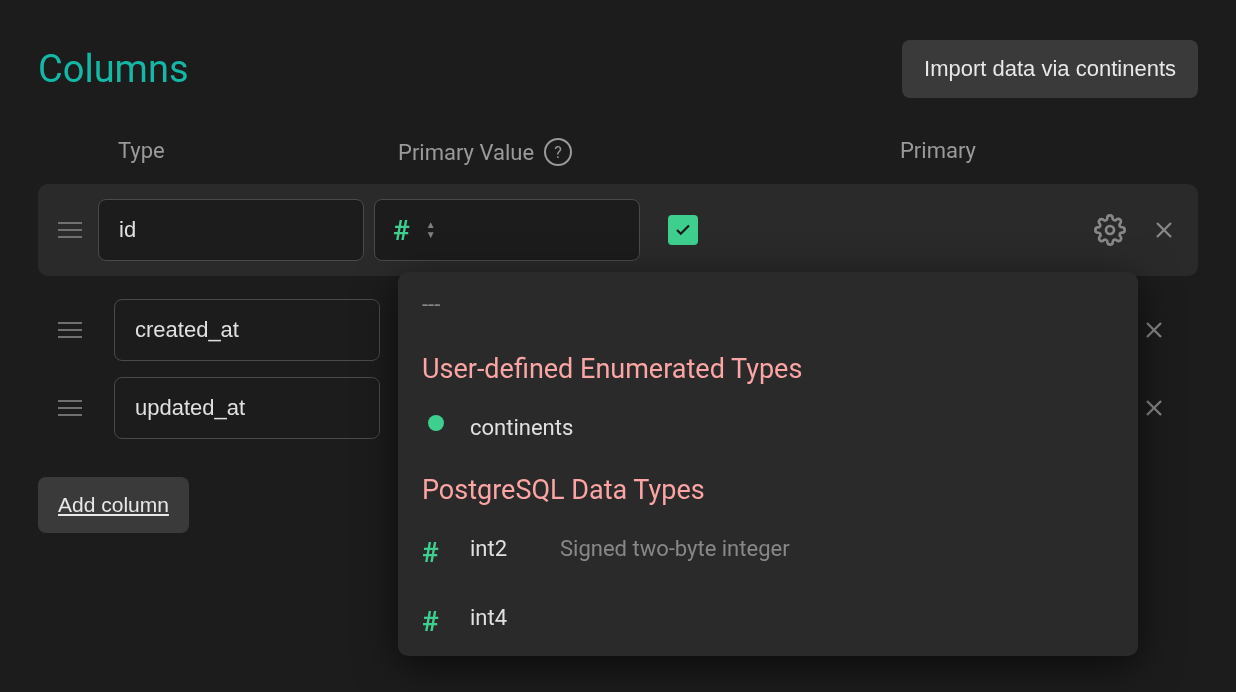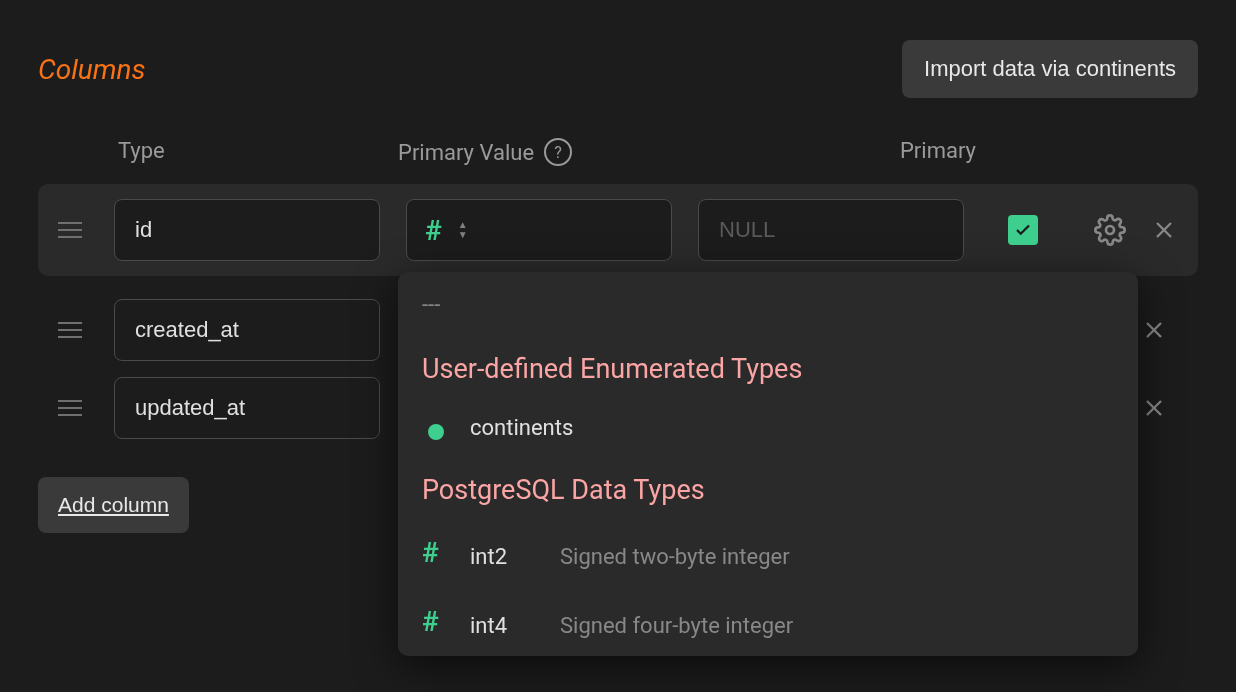--- a/index.html
+++ b/index.html
@@ -16,24 +16,23 @@
       overflow: hidden;
       padding: 40px 38px;
     }
     .header-row {
       display: flex;
       justify-content: space-between;
       align-items: center;
       margin-bottom: 40px;
     }
     .page-title {
-      font-size: 28px;
+      font-size: 38px;
       font-weight: 400;
-      color: #f97316;
-      font-style: italic;
+      color: #14b8a6;
     }
     .import-btn {
       background: #3a3a3a;
       color: #e8e8e8;
       border: none;
       padding: 16px 22px;
       border-radius: 8px;
       font-size: 22px;
       cursor: pointer;
     }
@@ -58,21 +57,21 @@
       justify-content: center;
       color: #9a9a9a;
       font-size: 16px;
     }
     .column-row {
       display: flex;
       align-items: center;
       padding: 15px 20px;
       border-radius: 10px;
       margin-bottom: 15px;
-      gap: 26px;
+      gap: 10px;
     }
     .column-row.highlighted {
       background: #2a2a2a;
     }
     .drag-handle {
       width: 30px;
       display: flex;
       flex-direction: column;
       gap: 5px;
       cursor: grab;
@@ -202,21 +201,21 @@
       color: #888;
       font-size: 22px;
     }
     .dropdown-section-title {
       padding: 16px 24px 12px;
       color: #fca5a5;
       font-size: 27px;
     }
     .dropdown-item {
       display: flex;
-      align-items: flex-end;
+      align-items: flex-start;
       padding: 18px 24px;
       gap: 20px;
       cursor: pointer;
       font-size: 22px;
     }
     .dropdown-item .hash-icon {
       width: 28px;
     }
     .dropdown-item .dot-icon {
       width: 28px;
@@ -286,21 +285,20 @@
         </svg>
     </div>
   </div>
   <div class="type-select">
     <span class="hash-icon">#</span>
     <div class="chevrons">
       <span>▲</span>
         <span>▼</span>
     </div>
   </div>
-  <input class="default-input" placeholder="NULL" style="">
   <div class="primary-check">
     <svg width="18" height="18" viewBox="0 0 24 24" fill="none" stroke-width="3">
         <polyline points="20 6 9 17 4 12"></polyline>
       </svg>
   </div>
   <div class="row-actions">
     <div class="gear-icon">
       <svg width="32" height="32" viewBox="0 0 24 24" fill="none" stroke="#888" stroke-width="2">
           <circle cx="12" cy="12" r="3"></circle>
           <path d="M19.4 15a1.65 1.65 0 0 0 .33 1.82l.06.06a2 2 0 1 1-2.83 2.83l-.06-.06a1.65 1.65 0 0 0-1.82-.33 1.65 1.65 0 0 0-1 1.51V21a2 2 0 0 1-4 0v-.09a1.65 1.65 0 0 0-1-1.51 1.65 1.65 0 0 0-1.82.33l-.06.06a2 2 0 1 1-2.83-2.83l.06-.06a1.65 1.65 0 0 0 .33-1.82 1.65 1.65 0 0 0-1.51-1H3a2 2 0 0 1 0-4h.09a1.65 1.65 0 0 0 1.51-1 1.65 1.65 0 0 0-.33-1.82l-.06-.06a2 2 0 1 1 2.83-2.83l.06.06a1.65 1.65 0 0 0 1.82.33h0a1.65 1.65 0 0 0 1-1.51V3a2 2 0 0 1 4 0v.09a1.65 1.65 0 0 0 1 1.51h0a1.65 1.65 0 0 0 1.82-.33l.06-.06a2 2 0 1 1 2.83 2.83l-.06.06a1.65 1.65 0 0 0-.33 1.82v0a1.65 1.65 0 0 0 1.51 1H21a2 2 0 0 1 0 4h-.09a1.65 1.65 0 0 0-1.51 1z"></path>
@@ -377,18 +375,17 @@
   </div>
   <div class="dropdown-section-title">PostgreSQL Data Types</div>
   <div class="dropdown-item">
     <span class="hash-icon">#</span>
     <span class="dropdown-item-name">int2</span>
     <span class="dropdown-item-desc">Signed two-byte integer</span>
   </div>
   <div class="dropdown-item">
     <span class="hash-icon">#</span>
     <span class="dropdown-item-name">int4</span>
-    <span class="dropdown-item-desc">Signed four-byte integer</span>
   </div>
 </div>
 
 
 
 
 </body></html>

